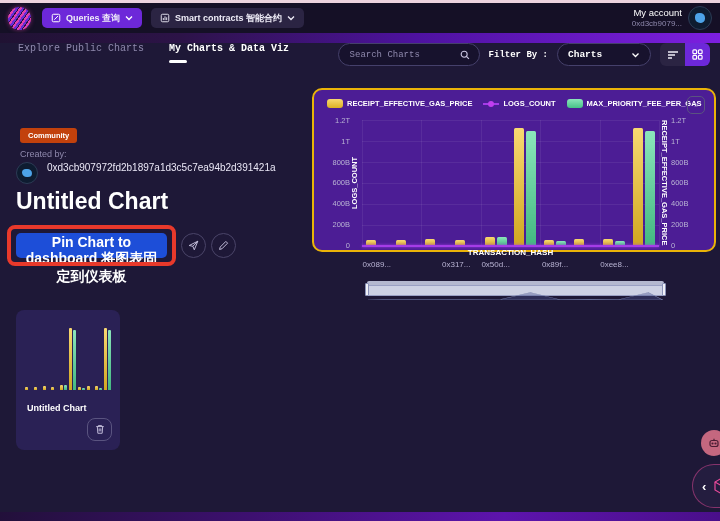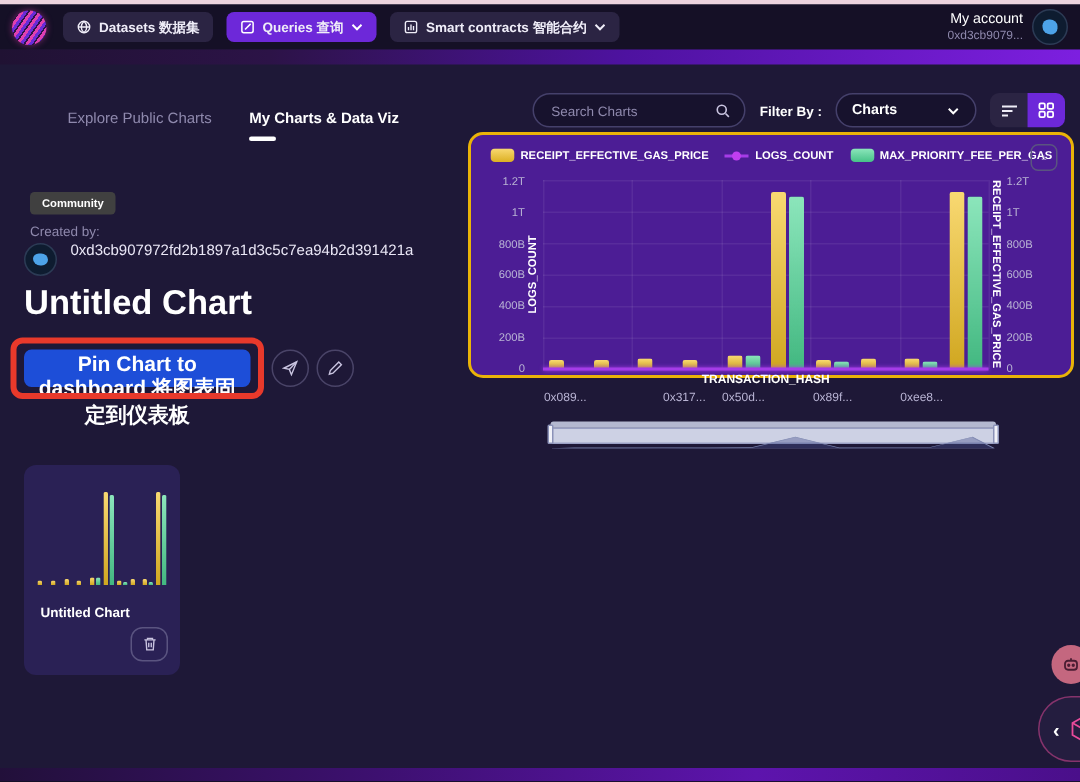--- a/index.html
+++ b/index.html
@@ -22,22 +22,22 @@
   .acct-txt{text-align:right;line-height:1.15;}
   .acct-label{font-size:9.5px;font-weight:normal;color:#fff;}
   .acct-addr{font-size:8px;color:#8f89ad;}
   .avatar{width:22px;height:22px;border-radius:50%;background:#0e1c30;position:relative;
           border:1px solid #2c3b55;flex:0 0 auto;}
   .avatar i{position:absolute;left:26%;top:28%;width:48%;height:44%;background:#4da3e8;
             border-radius:46% 54% 50% 58%;}
   .purple-band{position:absolute;top:33px;left:0;right:0;height:10px;
      background:linear-gradient(90deg,#201233 0%,#2c1347 25%,#4e12a0 58%,#7d1fe0 100%);}
   
-  .subnav{position:absolute;top:43px;left:0;right:0;height:42px;display:flex;align-items:flex-end;
-          padding:0 10px 0 45px;box-sizing:border-box;}
+  .subnav{position:absolute;top:43px;left:0;right:0;height:42px;display:flex;align-items:flex-start;
+          padding:0 10px 0 18px;box-sizing:border-box;font-family:Liberation Mono, monospace;}
   .tabs{display:flex;gap:25px;}
   .tab{font-size:10px;color:#8f89ad;cursor:pointer;position:relative;background:none;border:none;
        font-family:inherit;padding:0;}
   .tab.active{color:#fff;font-weight:bold;}
   .tab.active::after{content:"";position:absolute;left:0;bottom:-9px;width:18px;height:3px;
        background:#fff;border-radius:2px;}
   .subnav-right{margin-left:auto;display:flex;align-items:center;gap:9px;}
   .search-box{width:122px;height:21px;border:1px solid #45406b;border-radius:12px;display:flex;
        align-items:center;padding:0 9px;gap:4px;background:rgba(12,9,28,.35);}
   .search-box input{flex:1;min-width:0;background:transparent;border:none;outline:none;color:#ddd;
@@ -45,21 +45,21 @@
   .search-box input::placeholder{color:#8f89ad;}
   .filter-label{font-size:9px;color:#fff;font-weight:bold;}
   .filter-dd{width:72px;height:21px;border:1px solid #45406b;border-radius:12px;display:flex;
        align-items:center;justify-content:space-between;padding:0 10px;color:#fff;font-size:9.5px;
        font-weight:bold;background:rgba(12,9,28,.35);cursor:pointer;}
   .view-toggle{display:flex;border-radius:6px;overflow:hidden;}
   .vt-btn{width:25px;height:23px;display:flex;align-items:center;justify-content:center;
        background:#2b2443;border:none;cursor:pointer;}
   .vt-btn.active{background:#6d28d9;}
   
-  .badge{position:absolute;left:20px;top:128px;background:#404040;color:#fff;font-size:7.5px;
+  .badge{position:absolute;left:20px;top:128px;background:#c2410c;color:#fff;font-size:7.5px;
        font-weight:bold;padding:3px 8px;border-radius:3px;}
   .created-by{position:absolute;left:20px;top:149px;color:#8f89ad;font-size:9px;}
   .creator-row{position:absolute;left:16px;top:162px;display:flex;align-items:flex-start;gap:9px;}
   .creator-row .avatar{width:20px;height:20px;}
   .creator-addr{font-size:10px;color:#eae7f6;}
   .page-title{position:absolute;left:16px;top:188px;font-size:23px;font-weight:bold;color:#fff;margin:0;}
   .annotation{position:absolute;left:7px;top:225px;width:169px;height:41px;border:4px solid #e8392b;
        border-radius:8px;pointer-events:none;z-index:5;box-sizing:border-box;}
   .pin-btn{position:absolute;left:16px;top:233px;width:151px;height:25px;background:#1d4ed8;border:none;
        border-radius:5px;color:#fff;font-size:14px;font-weight:bold;cursor:pointer;font-family:inherit;}
@@ -125,27 +125,20 @@
 </style>
 </head>
 <body>
 
 <div class="page">
   <div class="top-strip"></div>
 
   <header class="navbar">
     <div class="logo"></div>
     <nav class="nav-buttons">
-      <button class="nav-btn">
-        <svg width="10" height="10" viewBox="0 0 12 12" fill="none" stroke="#efedf8" stroke-width="1.1">
-            <circle cx="6" cy="6" r="4.6"></circle>
-            <path d="M1.4 6h9.2M6 1.4c-3 3-3 6.2 0 9.2M6 1.4c3 3 3 6.2 0 9.2"></path>
-          </svg>
-        <span>Datasets 数据集</span>
-      </button>
       <button class="nav-btn active">
         <svg width="10" height="10" viewBox="0 0 12 12" fill="none" stroke="#fff" stroke-width="1.2">
             <rect x="1.5" y="1.5" width="9" height="9" rx="1.5"></rect>
             <path d="M4 8l4.5-4.5"></path>
           </svg>
         <span>Queries 查询</span>
         <svg width="8" height="6" viewBox="0 0 8 6" fill="none" stroke="#fff" stroke-width="1.3">
             <path d="M1 1.5l3 3 3-3"></path>
           </svg>
       </button>

